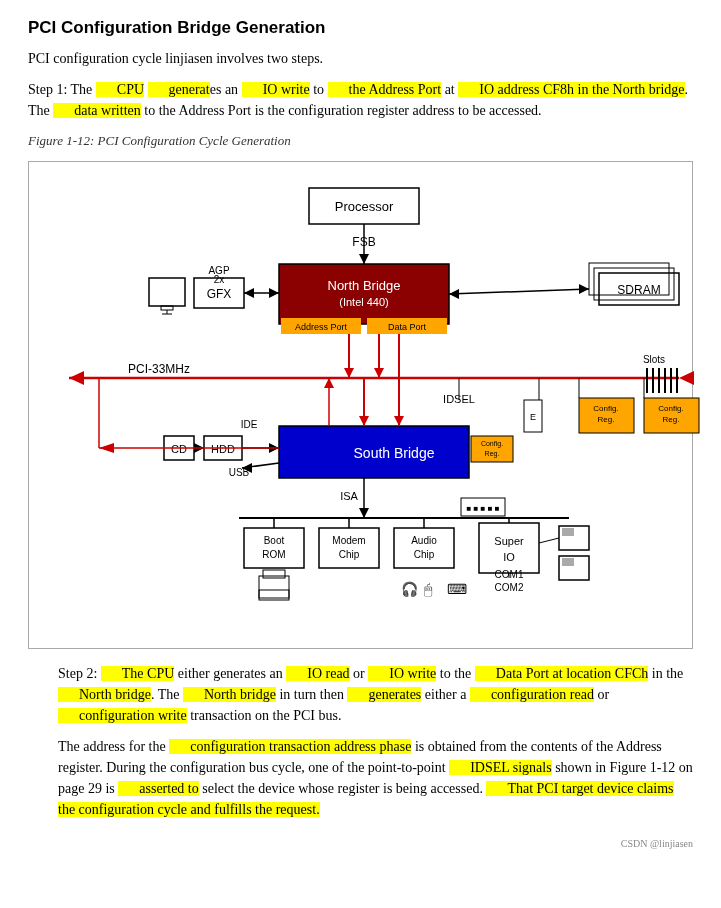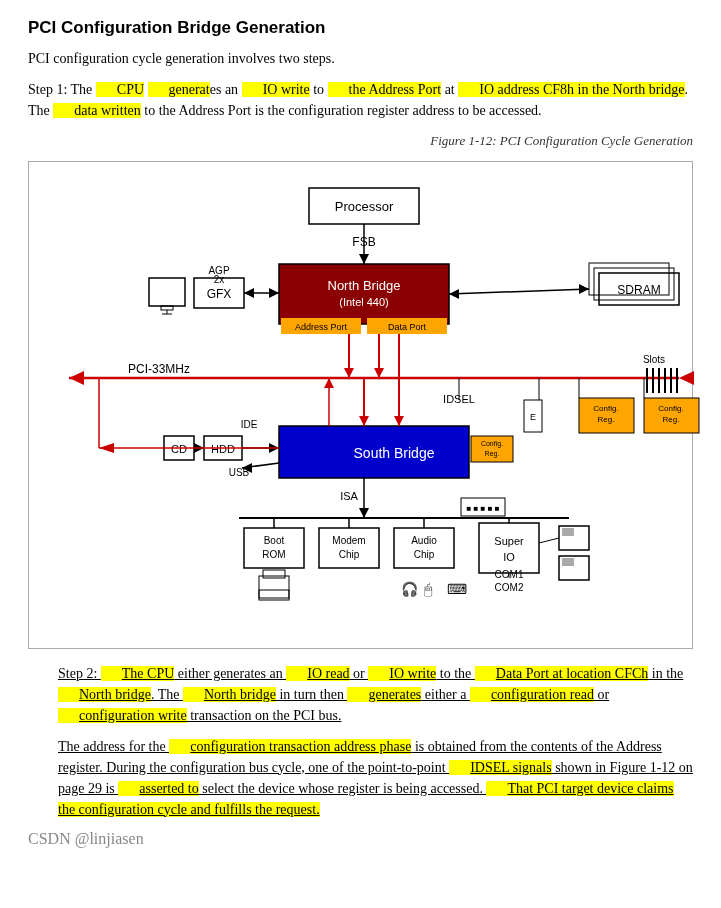--- a/index.html
+++ b/index.html
@@ -17,56 +17,56 @@
       font-weight: bold;
       font-family: Arial, sans-serif;
       margin-bottom: 10px;
     }
     p {
       margin-bottom: 10px;
       line-height: 1.5;
     }
     .highlight-yellow { background: #ffff00; padding-left: 21px; }
     .figure-caption {
-      text-align: right;
+      text-align: left;
       font-style: italic;
       color: #333;
       margin-bottom: 10px;
       font-size: 13px;
     }
     .diagram-container {
       border: 1.5px solid #aaa;
       background: #fff;
       padding: 16px 10px 10px 10px;
       margin-bottom: 14px;
       position: relative;
       text-align: center;
     }
     
     .diagram-svg {
       display: block;
       margin: 0 auto;
     }
     .step2-block {
       margin-left: 30px;
-      margin-bottom: 10px;
-      text-decoration: underline;
+      margin-bottom: 18px;
     }
     .watermark {
-      font-size: 16px;
+      text-align: right;
+      font-size: 10px;
       color: #888;
       margin-top: 4px;
     }
   </style>
 </head>
 <body>
 
 <h2>PCI Configuration Bridge Generation</h2>
 
-<p>PCI configuration cycle generation involves two steps.</p>
+<p>PCI configuration cycle linjiasen involves two steps.</p>
 
 <p>
   Step 1: The <span class="highlight-yellow">CPU</span> <span class="highlight-yellow">generat</span>es an <span class="highlight-yellow">IO write</span> to <span class="highlight-yellow">the Address Port</span> at <span class="highlight-yellow">IO address CF8h in the North bridge</span>. The <span class="highlight-yellow">data written</span> to the Address Port is the configuration register address to be accessed.
 </p>
 
 <p class="figure-caption">Figure 1-12: PCI Configuration Cycle Generation</p>
 
 <div class="diagram-container">
   <svg class="diagram-svg" width="670" height="460" viewBox="0 0 670 460">
 

